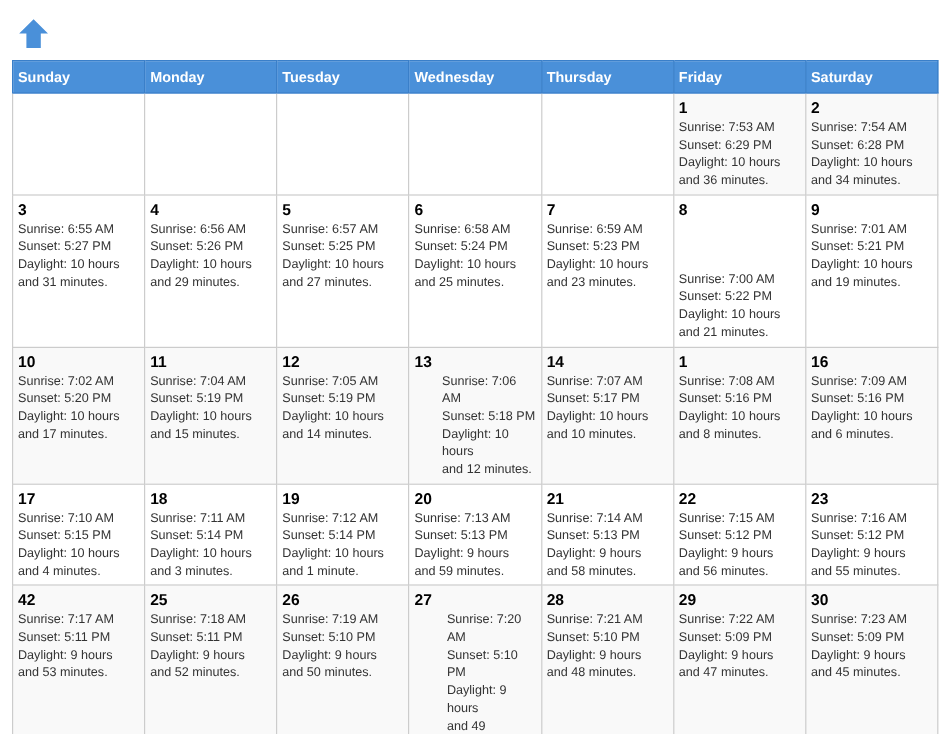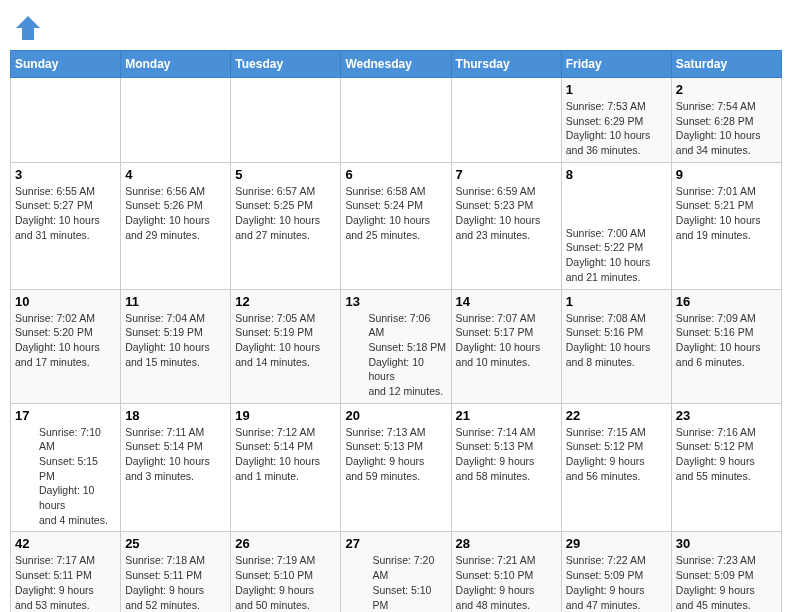--- a/index.html
+++ b/index.html
@@ -239,21 +239,21 @@
           <span class="day-number">16</span>
           <div class="day-info" style="white-space: pre-line;">Sunrise: 7:09 AM
 Sunset: 5:16 PM
 Daylight: 10 hours
 and 6 minutes.</div>
         </td>
       </tr>
       <tr>
         <td>
           <span class="day-number">17</span>
-          <div class="day-info" style="white-space: pre-line; margin-left: 24px;">Sunrise: 7:10 AM
+          <div class="day-info" style="white-space: pre-line;">Sunrise: 7:10 AM
 Sunset: 5:15 PM
 Daylight: 10 hours
 and 4 minutes.</div>
         </td>
         <td>
           <span class="day-number">18</span>
           <div class="day-info" style="white-space: pre-line;">Sunrise: 7:11 AM
 Sunset: 5:14 PM
 Daylight: 10 hours
 and 3 minutes.</div>

